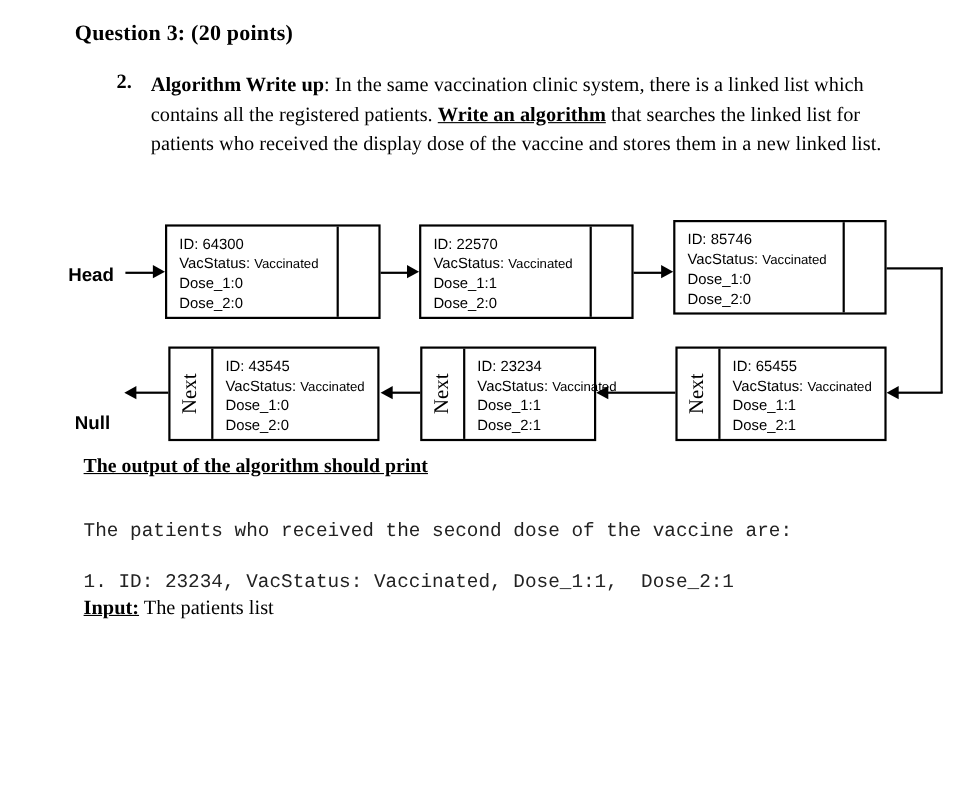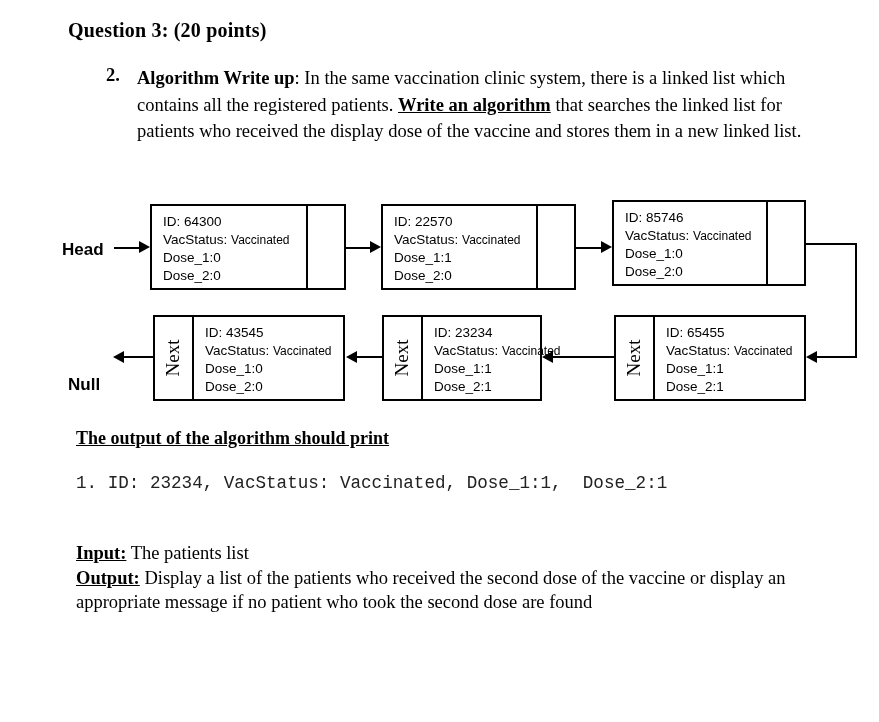--- a/index.html
+++ b/index.html
@@ -271,26 +271,24 @@
       <div class="fld"><span>Dose_1:</span><span>0</span></div>
       <div class="fld"><span>Dose_2:</span><span>0</span></div>
     </div>
   </div>
 
   <div class="hline" style="left:122px; top:356px; width:31px;"></div>
   <div class="arrowhead arrow-left" style="left:113px; top:351px;"></div>
   <div class="endlabel" style="left:68px; top:349px;margin-top:26px;">Null</div>
 </div>
 
-<div class="sec-head" style="left:76px; top:413px;margin-top:15px;">The output of the algorithm should print</div>
+<div class="sec-head" style="left:76px; top:413px;">The output of the algorithm should print</div>
 
 <div class="mono-block">
+<div>The patients who received the second dose of the vaccine are:</div>
 <div>1. ID: 23234, VacStatus: Vaccinated, Dose_1:1,  Dose_2:1</div>
 </div>
 
 <div class="algo-block">
   <div class="algo-line">
     <span class="b u">Input:</span><span> The patients list</span>
   </div>
-  <div class="algo-line">
-    <span class="b u">Output:</span><span> Display a list of the patients who received the second dose of the vaccine or display an appropriate message if no patient who took the second dose are found</span>
-  </div>
 </div>
 
 </body></html>

